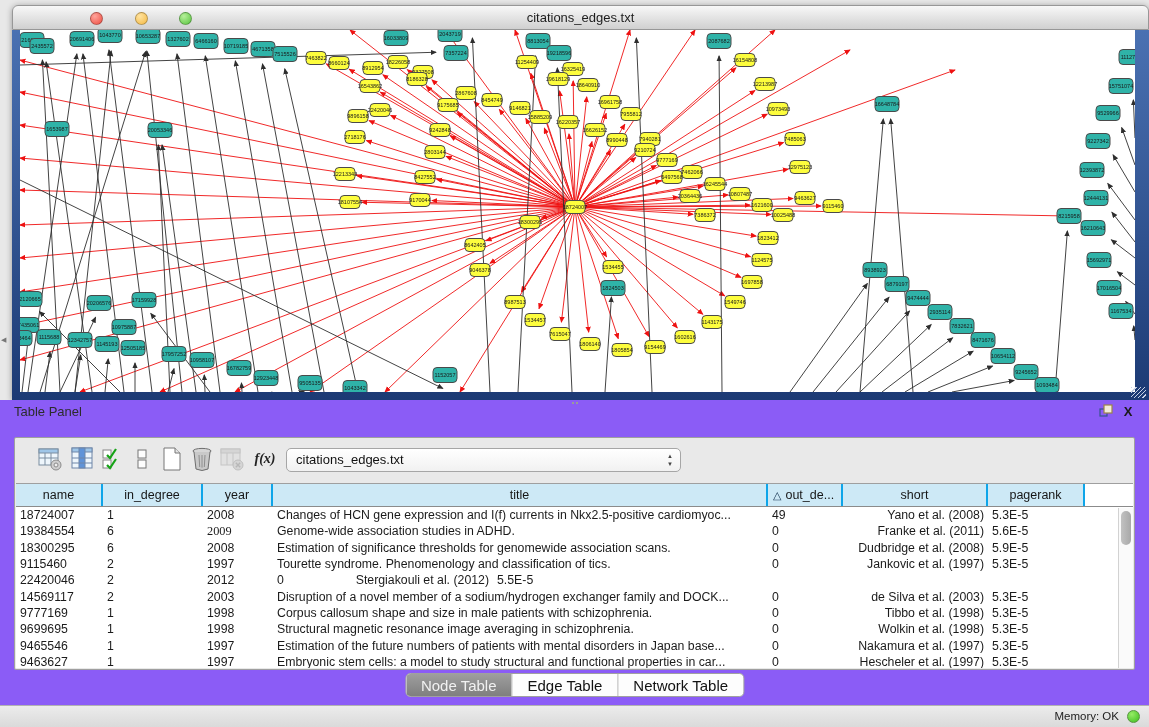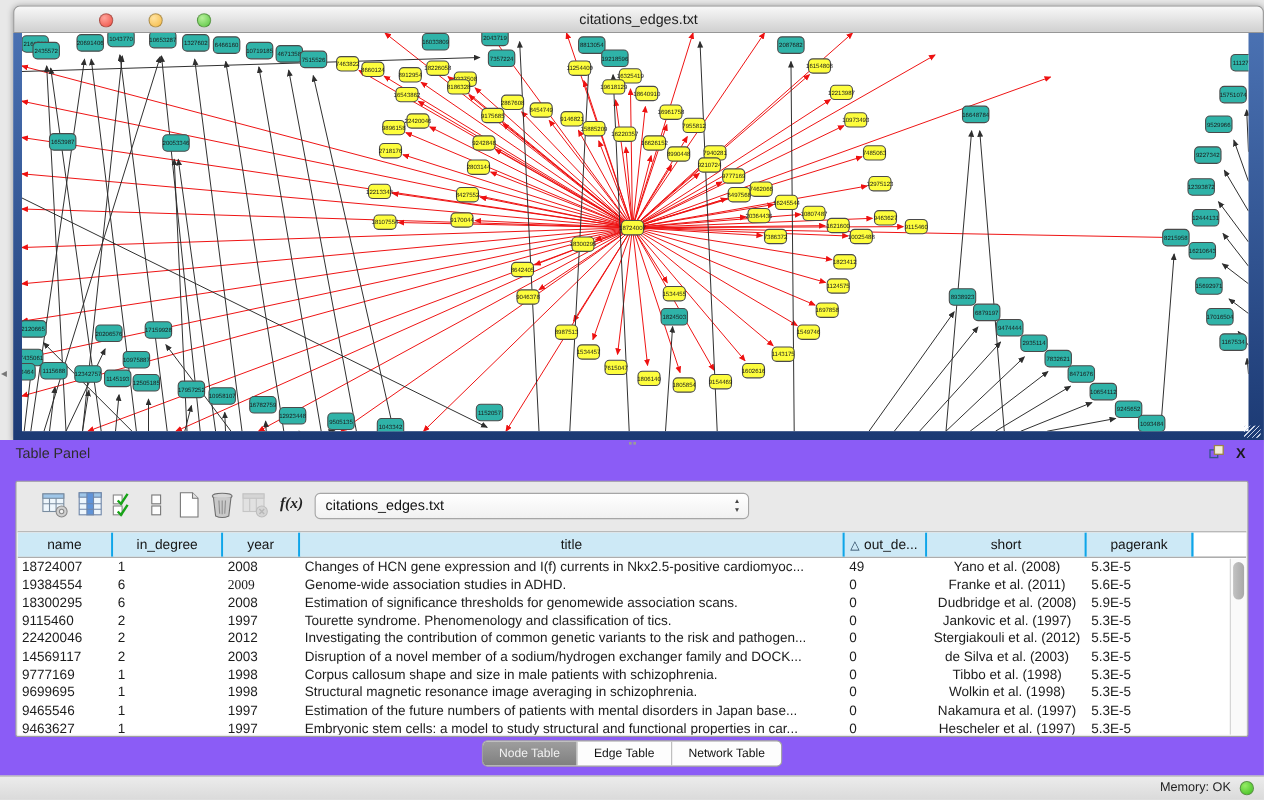--- a/index.html
+++ b/index.html
@@ -45,30 +45,30 @@
 
   .table-wrap { position:absolute; left:1px; top:45px; right:1px; bottom:1px; background:#fff;
                 border-top:1px solid #9f9f9f; overflow:hidden; }
   .thead { display:flex; height:23px; border-bottom:1px solid #8b8b8b; background:#fff; }
   .th { background:#cde9f6; border-right:2px solid #0ea5e9; font-size:12.5px; color:#161616;
         display:flex; align-items:center; justify-content:center; overflow:hidden; white-space:nowrap; }
   .th.sorted { justify-content:flex-start; padding-left:5px; }
   .sort-glyph { font-size:11px; color:#15324f; margin-right:4px; }
   .tr { display:flex; height:16.3px; align-items:center; font-size:12.3px; color:#1b1b1b; }
   .td { overflow:hidden; white-space:nowrap; padding:0 4px; }
-  .td.center { text-align:center; }
+  .td.center { text-align:right; }
   .vscroll { position:absolute; top:24px; right:0; bottom:0; width:15px; background:#fafafa;
              border-left:1px solid #d2d2d2; }
   .vthumb { position:absolute; top:3px; left:2px; width:10px; height:34px; border-radius:6px;
             background:linear-gradient(90deg,#c2c2c2,#a8a8a8); }
 
   .tabs { position:absolute; left:50%; top:273px; transform:translateX(-50%); display:flex;
           height:24px; border:1px solid #a0a0a0; border-radius:5px; overflow:hidden;
           background:#fdfdfd; }
-  .tab { display:flex; align-items:center; justify-content:center; font-size:11px; color:#121212;
+  .tab { display:flex; align-items:center; justify-content:center; font-size:15px; color:#121212;
          border-left:1px solid #b8b8b8; padding:0 15px; }
   .tab:first-child { border-left:none; }
   .tab.selected { background:linear-gradient(#9e9e9e,#7f7f7f); color:#f1f1f1; }
 
   .statusbar { position:absolute; left:0; bottom:0; width:100%; height:22px;
                background:linear-gradient(#ececec,#dadada); border-top:1px solid #b2b2b2; }
   .memory { position:absolute; right:30px; font-size:11.5px; line-height:21px; color:#222; }
   .mem-dot { position:absolute; right:9px; top:4px; width:13px; height:13px; border-radius:50%;
              border:1px solid #56943f;
              background:radial-gradient(circle at 35% 30%, #96ec66, #3cbe1d); }
@@ -875,21 +875,20 @@
             <div class="td" style="width: 70px;">1997</div>
             <div class="td" style="width: 495px;">Tourette syndrome. Phenomenology and classification of tics.</div>
             <div class="td" style="width: 75px;">0</div>
             <div class="td center" style="width: 145px;">Jankovic et al. (1997)</div>
             <div class="td" style="width: 97px;">5.3E-5</div>
           </div>
           <div class="tr">
             <div class="td" style="width: 87px;">22420046</div>
             <div class="td" style="width: 100px;">2</div>
             <div class="td" style="width: 70px;">2012</div>
-            <div class="td" style="width: 495px;">Investigating the contribution of common genetic variants to the risk and pathogen...</div>
             <div class="td" style="width: 75px;">0</div>
             <div class="td center" style="width: 145px;">Stergiakouli et al. (2012)</div>
             <div class="td" style="width: 97px;">5.5E-5</div>
           </div>
           <div class="tr">
             <div class="td" style="width: 87px;">14569117</div>
             <div class="td" style="width: 100px;">2</div>
             <div class="td" style="width: 70px;">2003</div>
             <div class="td" style="width: 495px;">Disruption of a novel member of a sodium/hydrogen exchanger family and DOCK...</div>
             <div class="td" style="width: 75px;">0</div>

